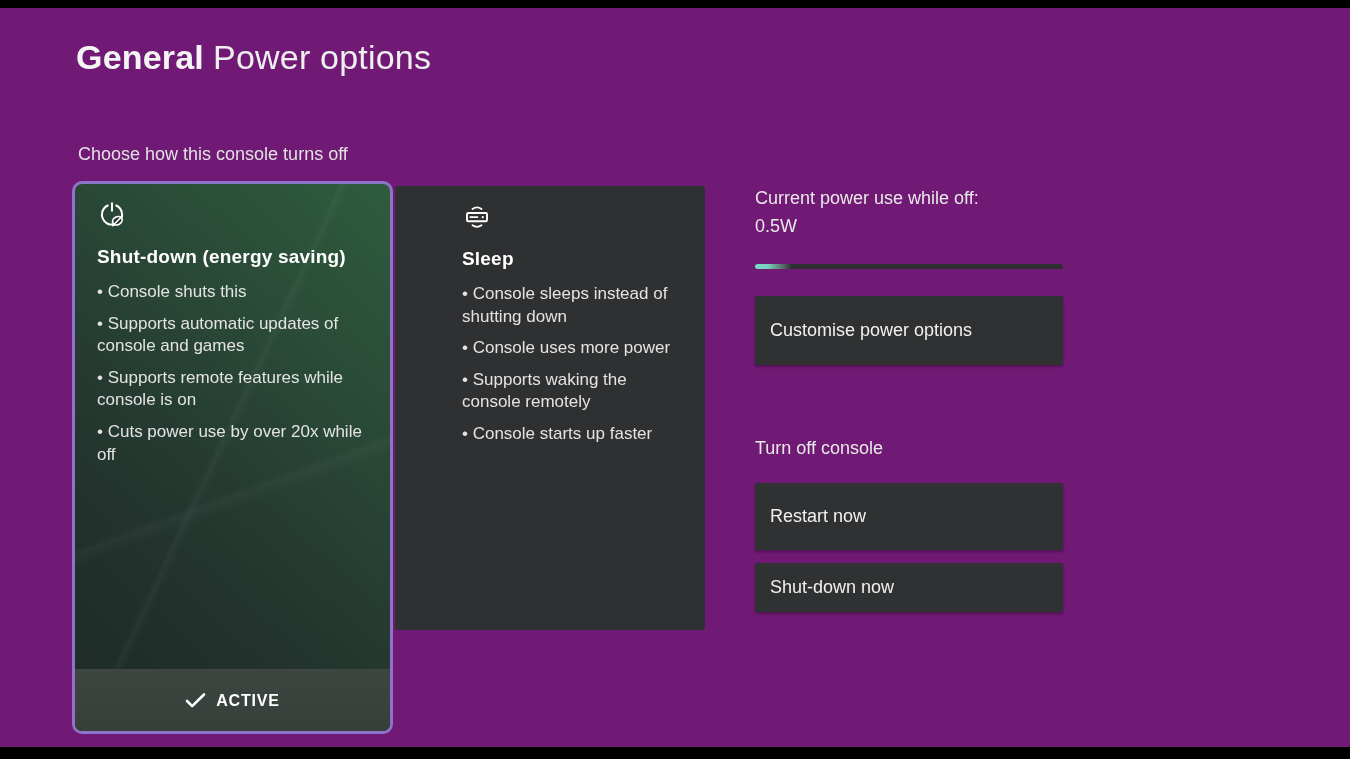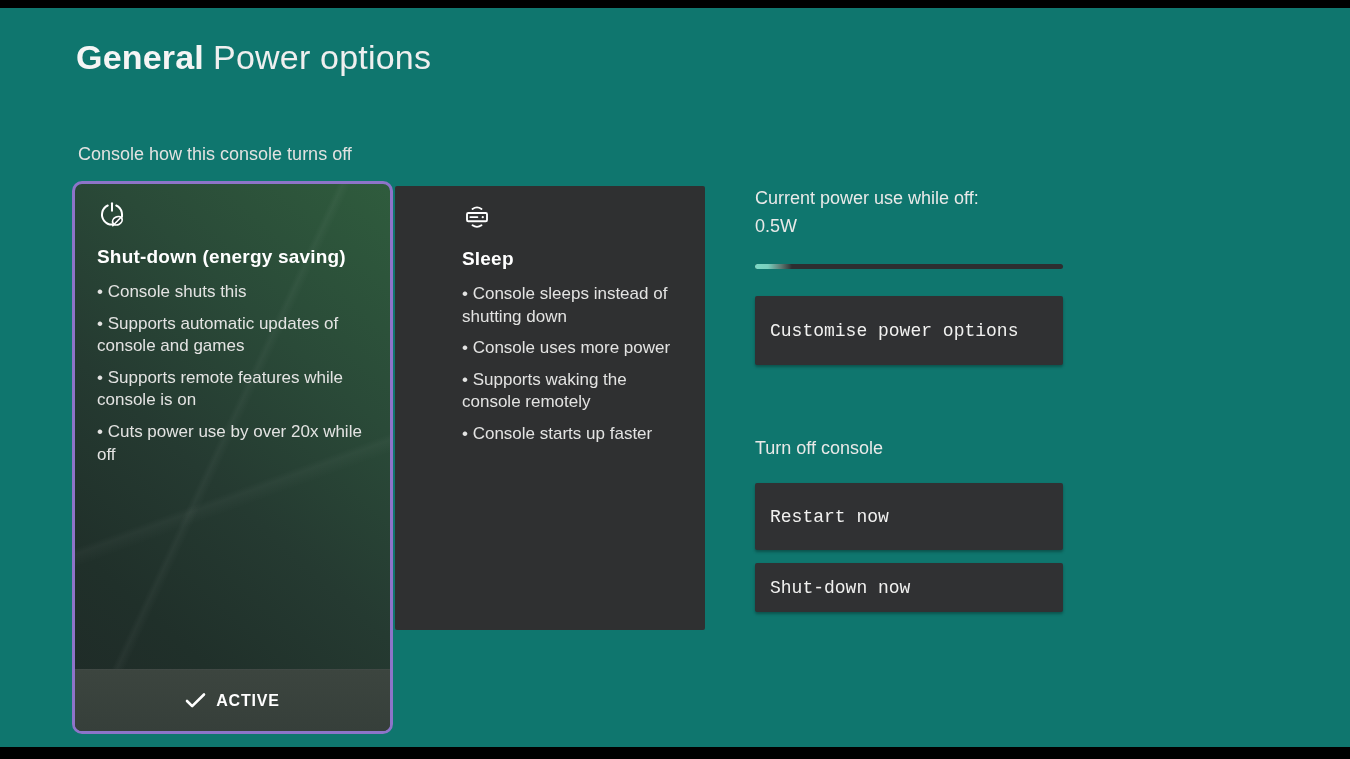--- a/index.html
+++ b/index.html
@@ -6,21 +6,21 @@
     margin: 0;
     padding: 0;
     background: #141416;
   }
   * { box-sizing: border-box; }
 
   #screen {
     position: relative;
     width: 1350px;
     height: 759px;
-    background: #0f766e;
+    background: #701a75;
     overflow: hidden;
     font-family: "Liberation Sans", "DejaVu Sans", sans-serif;
     color: #e8e8e8;
   }
 
   .letterbox {
     position: absolute;
     left: 0;
     width: 100%;
     background: #000;
@@ -160,21 +160,21 @@
   .panel-button {
     position: absolute;
     left: 0;
     width: 308px;
     background: #303133;
     border: none;
     border-radius: 2px;
     display: flex;
     align-items: center;
     padding: 0 15px;
-    font-family: Liberation Mono, monospace;
+    font-family: Liberation Sans, sans-serif;
     font-size: 18px;
     color: #f1f1f0;
     cursor: pointer;
     box-shadow: 0 2px 3px rgba(0,0,0,0.3);
     text-align: left;
   }
   .btn-customise { top: 112px; height: 69px; }
   .btn-restart   { top: 299px; height: 67px; }
   .btn-shutdown  { top: 379px; height: 49px; }
 
@@ -192,21 +192,21 @@
 
 <div id="screen">
 
   <div class="letterbox top"></div>
   <div class="letterbox bottom"></div>
 
   <div class="page-title">
     <span class="bold">General</span><span class="rest">Power options</span>
   </div>
 
-  <div class="section-label">Console how this console turns off</div>
+  <div class="section-label">Choose how this console turns off</div>
 
   <div class="card card-shutdown" style="border-color: rgb(141, 116, 201);">
     <div class="card-inner">
       <div class="card-icon">
         <svg width="30" height="30" viewBox="0 0 24 24" fill="none">
           <path d="M12 2.6 V8.6" stroke="#ffffff" stroke-width="1.6" stroke-linecap="round"></path>
           <path d="M8.6 4.4 a8 8 0 1 0 6.8 0" stroke="#ffffff" stroke-width="1.6" fill="none" stroke-linecap="round"></path>
           <ellipse cx="16.3" cy="16.6" rx="4.0" ry="3.1" transform="rotate(-28 16.3 16.6)" fill="#243630" stroke="#ffffff" stroke-width="1.4"></ellipse>
           <path d="M12.6 20.6 L20.0 13.0" stroke="#ffffff" stroke-width="1.3" stroke-linecap="round"></path>
         </svg>

